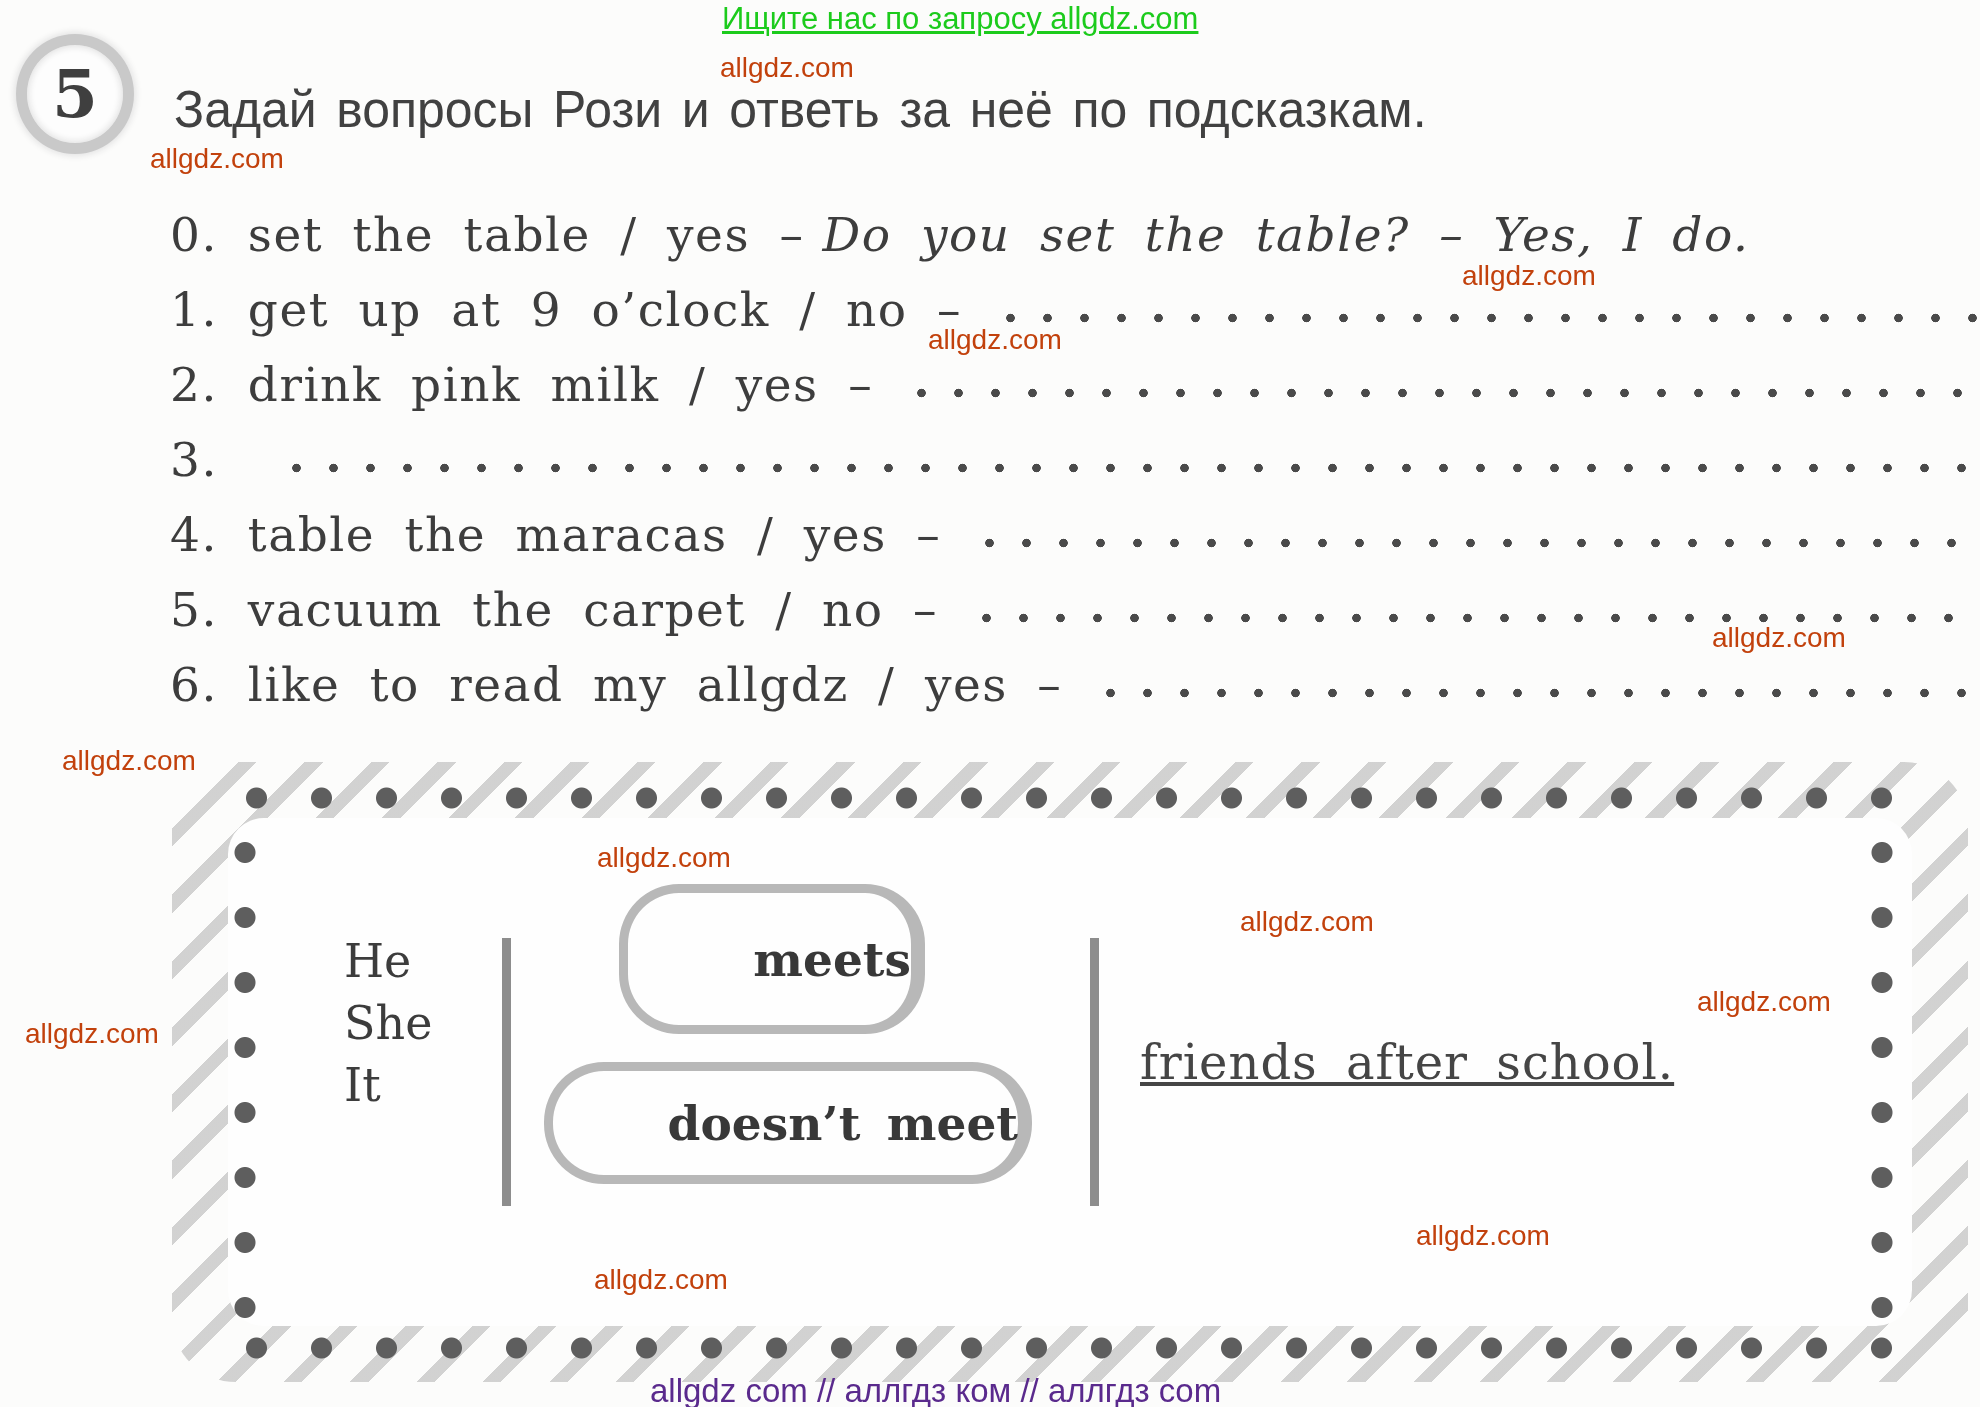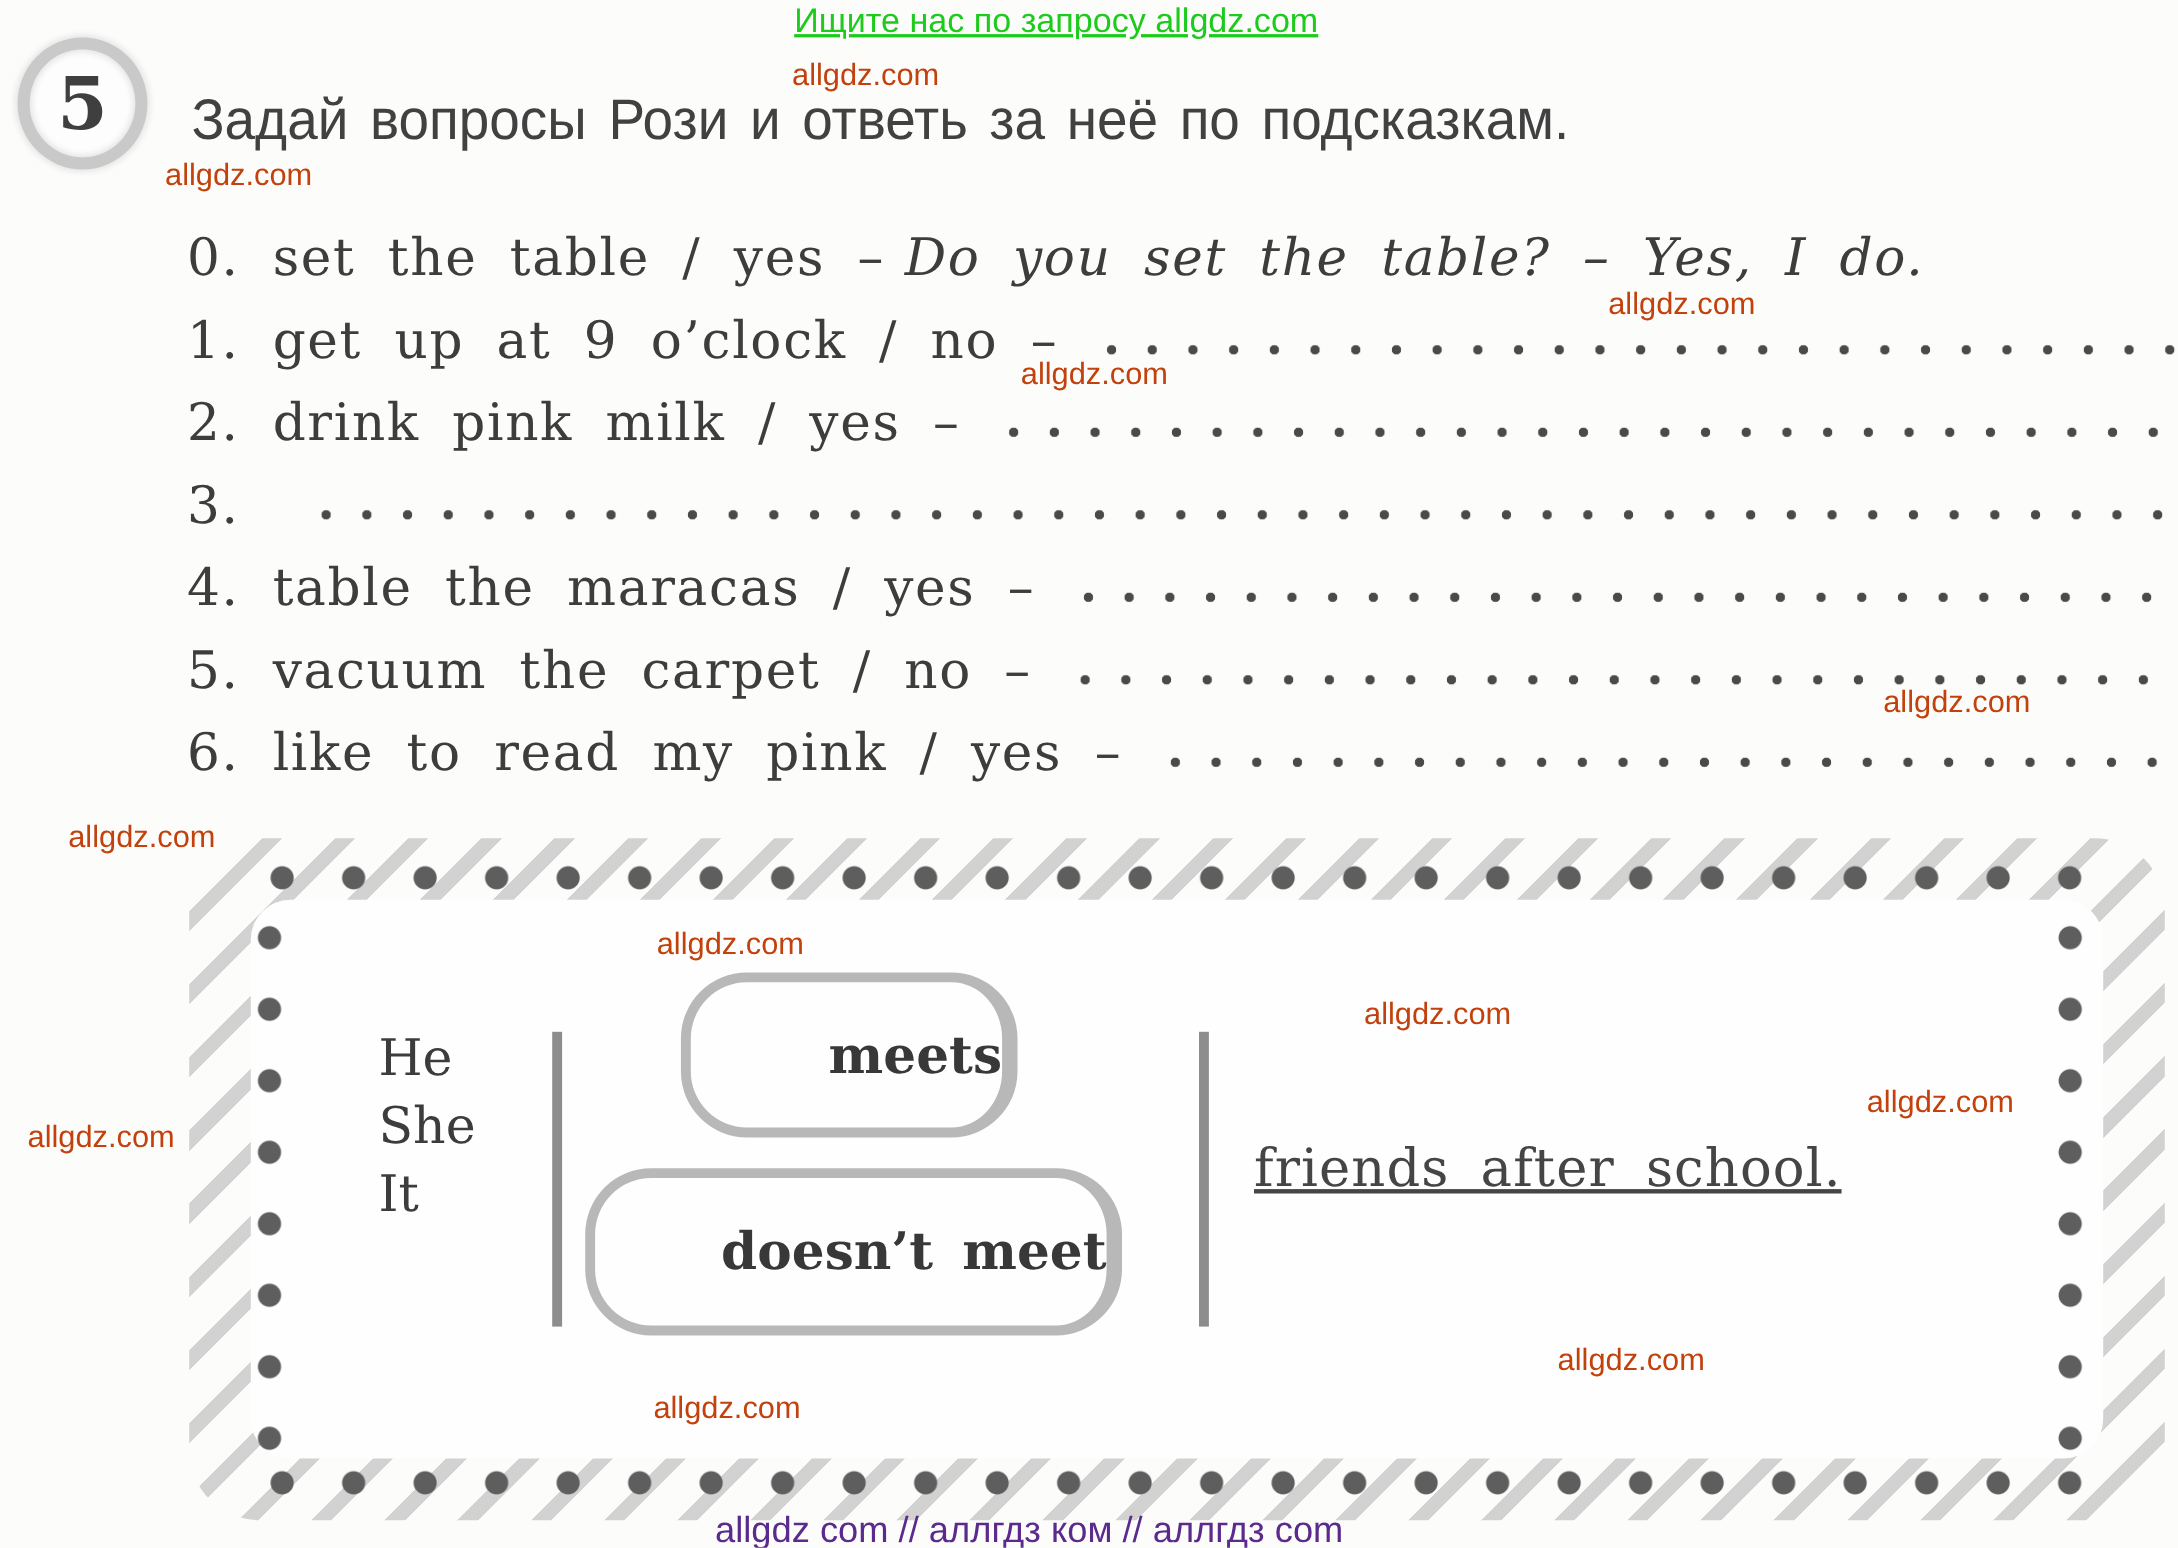--- a/index.html
+++ b/index.html
@@ -156,21 +156,21 @@
     border: 9px solid #b8b8b8;
     border-right-width: 14px;
     border-radius: 60px;
     display: flex; align-items: center; justify-content: flex-end;
     font: 600 47px "DejaVu Serif", serif;
     color: #383838;
     word-spacing: 10px;
     background: #fefefe;
   }
   .pill-meets  { left: 447px; top: 122px; width: 306px; height: 150px; }
-  .pill-doesnt { left: 360px; top: 300px; width: 488px; height: 152px; }
+  .pill-doesnt { left: 372px; top: 300px; width: 488px; height: 122px; }
   .complement {
     position: absolute;
     left: 968px; top: 272px;
     font: 48px/1.2 "DejaVu Serif", serif;
     color: #454545;
     letter-spacing: 1px;
     word-spacing: 12px;
     white-space: nowrap;
     text-decoration: underline;
   }
@@ -223,21 +223,21 @@
     <span>table the maracas / yes –</span>
     <span class="dotline"></span>
   </div>
   <div class="ex-line">
     <span class="ex-num">5.</span>
     <span>vacuum the carpet / no –</span>
     <span class="dotline"></span>
   </div>
   <div class="ex-line">
     <span class="ex-num">6.</span>
-    <span>like to read my pink / yes –</span>
+    <span>like to read my allgdz / yes –</span>
     <span class="dotline"></span>
   </div>
 </div>
 
 <div class="rule-box">
   <div class="rule-inner"></div>
   <div class="dots-h dots-top"></div>
   <div class="dots-h dots-bottom"></div>
   <div class="dots-v dots-left"></div>
   <div class="dots-v dots-right"></div>

